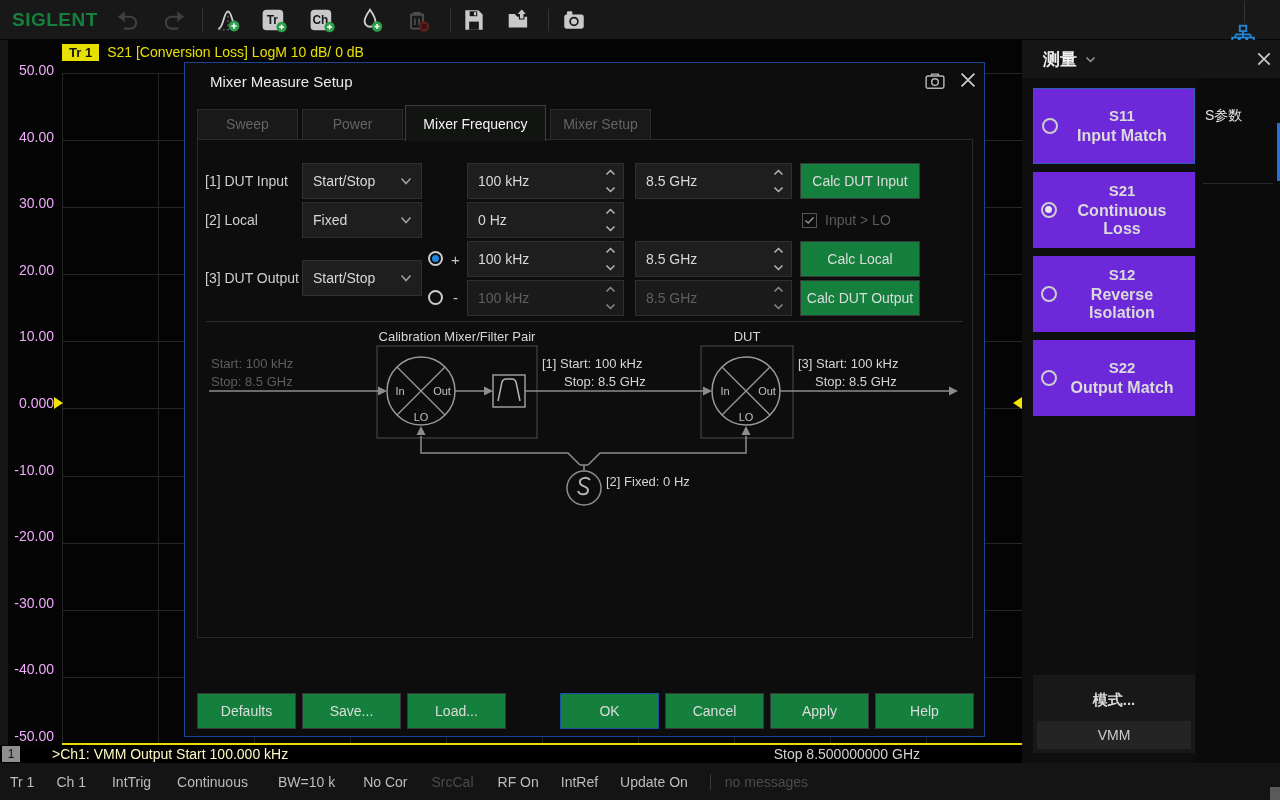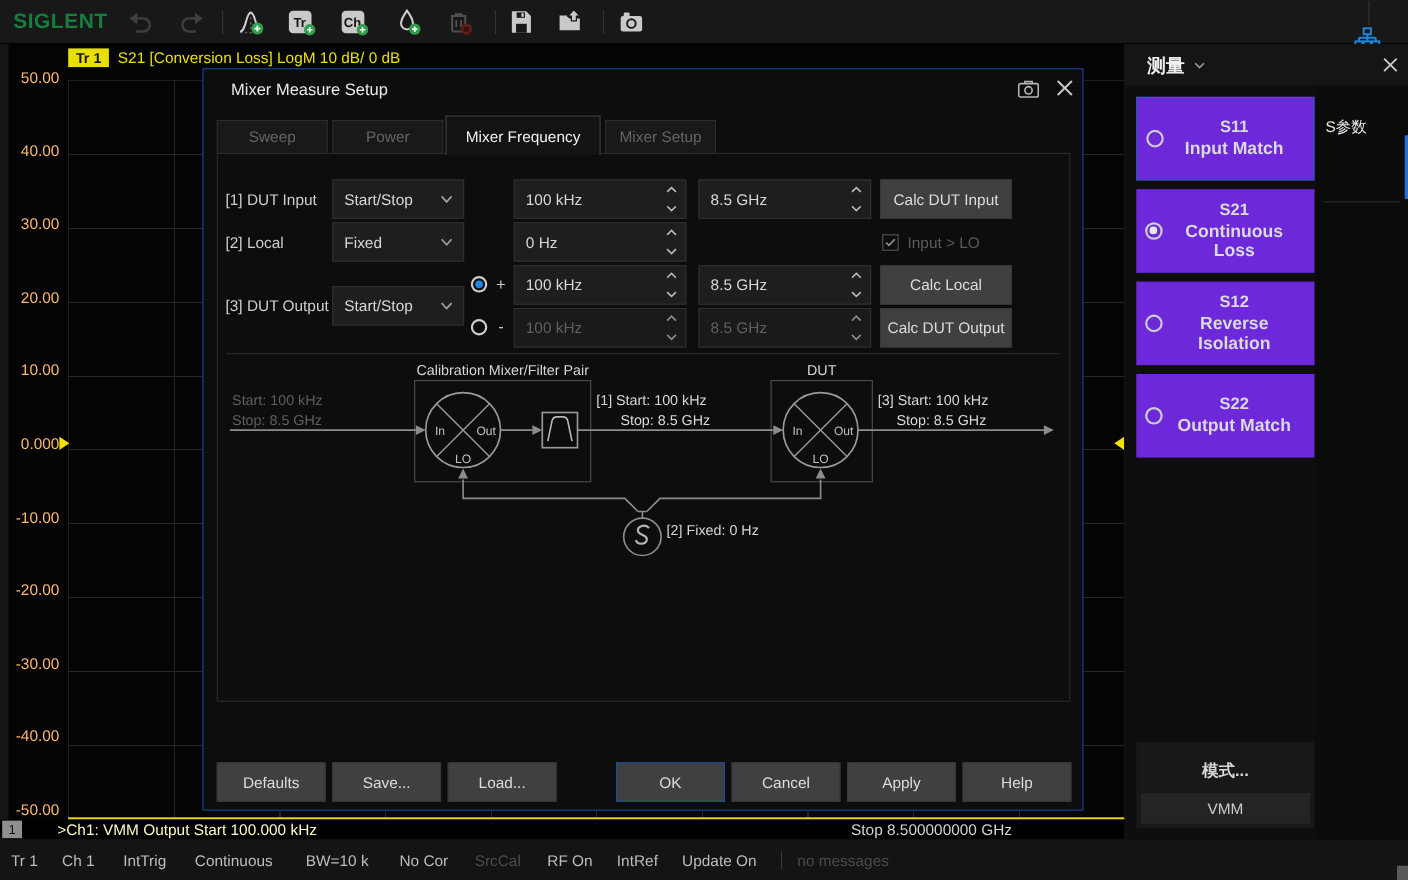--- a/index.html
+++ b/index.html
@@ -16,21 +16,21 @@
   .tb-right { margin-left:auto; display:flex; align-items:center; margin-right:18px;flex-direction:column; }
   .local-label { color:#d8d8d8; font-size:14px; margin-left:16px; }
 
   
   .graph { position:absolute; left:8px; top:40px; width:1014px; height:723px; background:#040404; }
   .left-strip { position:absolute; left:0; top:40px; width:8px; height:723px; background:#161616; }
   .grid { position:absolute; left:54px; top:33px; width:961px; height:672px;
     background-image:
       repeating-linear-gradient(to right, #262626 0 1px, transparent 1px 96px),
       repeating-linear-gradient(to bottom, #262626 0 1px, transparent 1px 67.1px); }
-  .ytick { position:absolute; right:6px; transform:translateY(-50%); font-size:14px; color:#fdba74; white-space:nowrap; }
+  .ytick { position:absolute; right:6px; transform:translateY(-50%); font-size:14px; color:#f0abfc; white-space:nowrap; }
   .yaxis { position:absolute; left:0; top:0; width:52px; height:723px; }
   .ref-tri-left { position:absolute; left:46px; top:357px; width:0; height:0;
     border-left:9px solid #f0e400; border-top:6px solid transparent; border-bottom:6px solid transparent; }
   .ref-tri-right { position:absolute; left:1005px; top:357px; width:0; height:0;
     border-right:9px solid #f0e400; border-top:6px solid transparent; border-bottom:6px solid transparent; }
   .freq-line { position:absolute; left:54px; top:703px; width:961px; height:2px; background:#e8dc00; }
   .trace-row { position:absolute; left:54px; top:3px; height:18px; display:flex; align-items:center; }
   .trace-badge { background:#e8e000; color:#141414; font-size:13px; font-weight:bold; padding:1px 7px; }
   .trace-label { color:#e8e000; font-size:14px; margin-left:8px; white-space:nowrap; }
 
@@ -96,21 +96,21 @@
     display:flex; align-items:center; }
   .dd-val { flex:1; padding-left:10px; font-size:14px; color:#d8d8d8; }
   .dd-arrow { margin-right:9px; display:flex; }
   .spin { position:absolute; width:157px; height:36px; background:#1e1e1e; border:1px solid #303030;
     display:flex; align-items:center; }
   .spin-val { flex:1; padding-left:10px; font-size:14px; color:#d8d8d8; }
   .spin.dis { background:#1a1a1a; }
   .spin.dis .spin-val { color:#5f5f5f; }
   .spin-btns { width:26px; height:100%; display:flex; flex-direction:column; }
   .spin-btns button { flex:1; background:transparent; border:none; display:flex; align-items:center; justify-content:center; cursor:pointer; }
-  .btn { position:absolute; height:36px; background:#404040; border:1px solid #373737; color:#dcdcdc;
+  .btn { position:absolute; height:36px; background:#15803d; border:1px solid #373737; color:#dcdcdc;
     font-size:14px; text-align:center; line-height:34px; cursor:pointer; }
   .btn.primary { border:1px solid #1b4fa0; }
   .sign { position:absolute; font-size:15px; color:#c8c8c8; }
   .chk-row { position:absolute; display:flex; align-items:center; }
   .chk-label { font-size:14px; color:#5b5b5b; margin-left:8px; white-space:nowrap; }
   .form-div { position:absolute; left:21px; top:258px; width:757px; height:1px; background:#2c2c2c; }
   .diagram { position:absolute; left:12px; top:266px; }
 </style>
 </head>
 <body>

